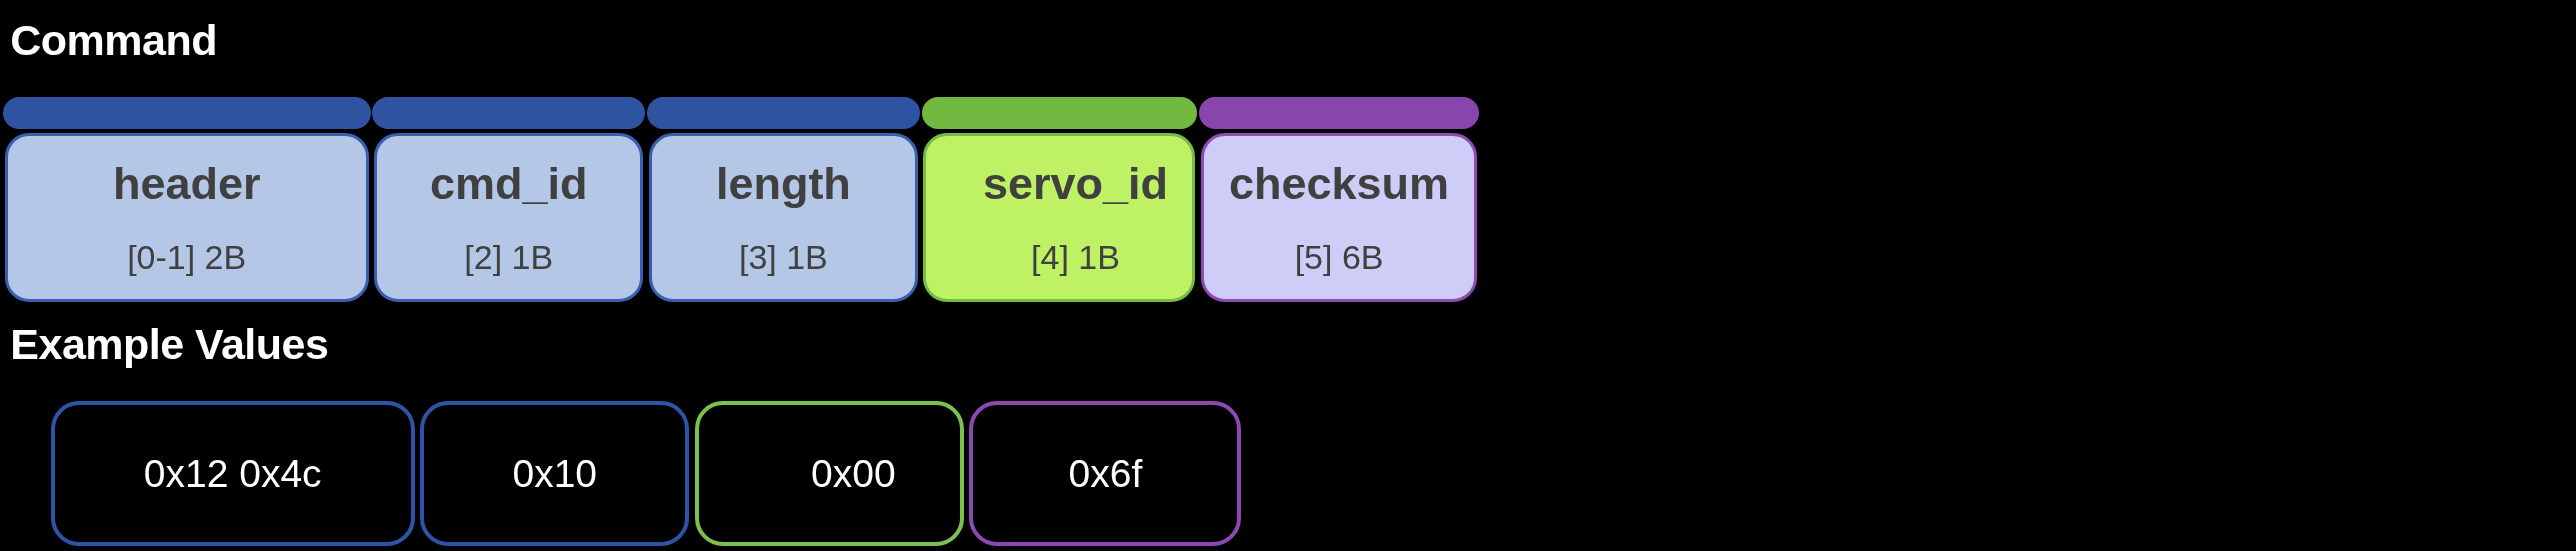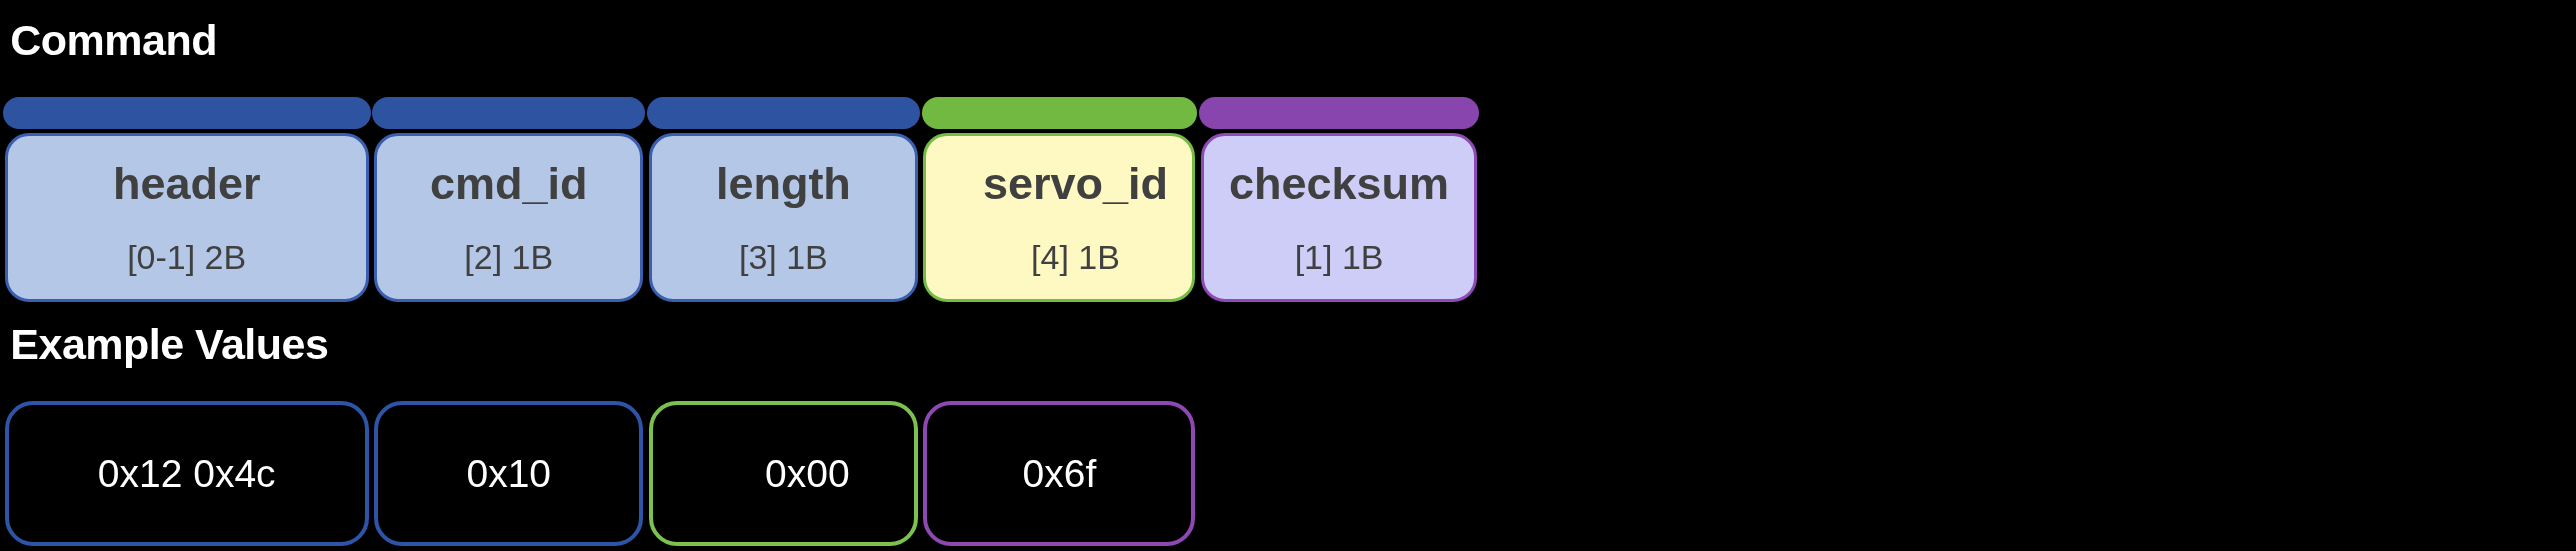--- a/index.html
+++ b/index.html
@@ -123,39 +123,39 @@
   <div class="field-col">
     <div class="field-bar" style="background: rgb(46, 84, 161);"></div>
     <div class="field-body" style="background: rgb(180, 199, 231); border-color: rgb(58, 95, 174);">
       <div class="field-label">length</div>
       <div class="field-bytes">[3] 1B</div>
     </div>
   </div>
 
   <div class="field-col">
     <div class="field-bar" style="background: rgb(114, 185, 65);"></div>
-    <div class="field-body" style="background: #fef9c3; border-color: rgb(116, 188, 69); padding-left: 32px;">
+    <div class="field-body" style="background: #bef264; border-color: rgb(116, 188, 69); padding-left: 32px;">
       <div class="field-label">servo_id</div>
       <div class="field-bytes">[4] 1B</div>
     </div>
   </div>
 
   <div class="field-col">
     <div class="field-bar" style="background: rgb(136, 69, 173);"></div>
     <div class="field-body" style="background: rgb(206, 205, 247); border-color: rgb(143, 75, 181);">
       <div class="field-label">checksum</div>
-      <div class="field-bytes">[1] 1B</div>
+      <div class="field-bytes">[5] 6B</div>
     </div>
   </div>
 </div>
 
   <div class="section-title title-example">Example Values</div>
 
   <div class="value-row">
-  <div class="value-box" style="border-color: rgb(45, 84, 167);">
+  <div class="value-box" style="border-color: rgb(45, 84, 167); margin-left: 46px;">
     <span class="value-text">0x12 0x4c</span>
   </div>
 
   <div class="value-box" style="border-color: rgb(45, 84, 167);">
     <span class="value-text">0x10</span>
   </div>
 
 
   <div class="value-box" style="border-color: rgb(124, 193, 78); padding-left: 48px;">
     <span class="value-text">0x00</span>

